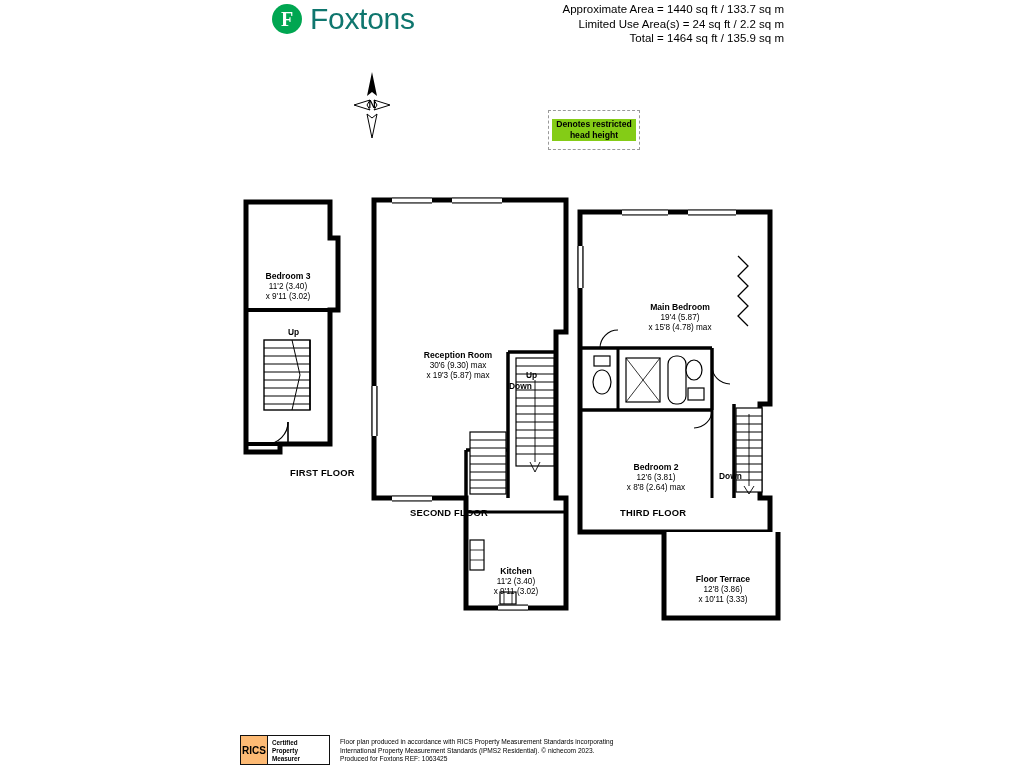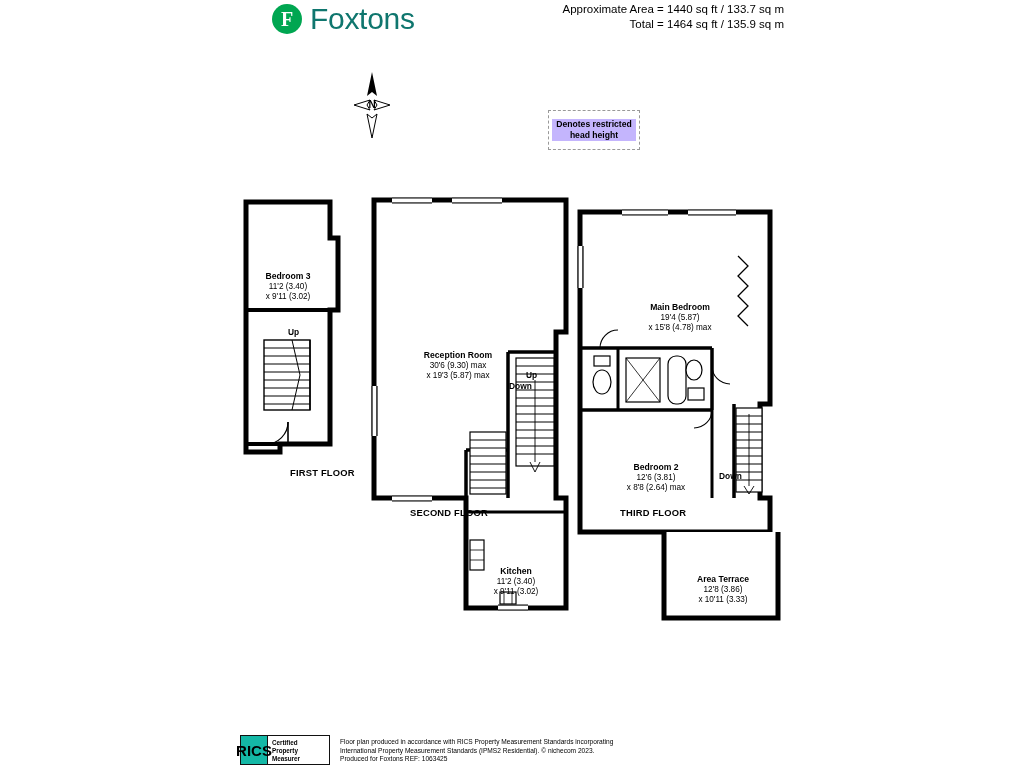--- a/index.html
+++ b/index.html
@@ -87,21 +87,21 @@
     border: 1px dashed #999;
     display: flex;
     align-items: center;
     justify-content: center;
   }
   .key-box span {
     font-size: 8.6px;
     text-align: center;
     line-height: 11px;
     font-weight: bold;
-    background: #c4b5fd;
+    background: #84cc16;
     padding: 0 2px;
   }
 
   
   #plan {
     position: absolute;
     left: 0;
     top: 0;
   }
 
@@ -147,26 +147,26 @@
   }
   .rics-badge {
     width: 88px;
     height: 28px;
     border: 1px solid #111;
     display: flex;
     align-items: stretch;
   }
   .rics-mark {
     width: 26px;
-    background: #14b8a6;
+    background: #fdba74;
     border-right: 1px solid #111;
     display: flex;
     align-items: center;
     justify-content: center;
-    font-size: 15px;
+    font-size: 10px;
     font-weight: bold;
   }
   .rics-text {
     flex: 1;
     font-size: 6.3px;
     line-height: 8.2px;
     font-weight: bold;
     padding: 3px 0 0 4px;
   }
   .footer-text {
@@ -181,20 +181,21 @@
 
 <div class="brand">
   <div class="brand-logo">
     <span>F</span>
   </div>
   <div class="brand-name">Foxtons</div>
 </div>
 
 <div class="title-block">
   <div class="area-line">Approximate Area = 1440 sq ft / 133.7 sq m</div>
+  <div class="area-line">Limited Use Area(s) = 24 sq ft / 2.2 sq m</div>
   <div class="area-line">Total = 1464 sq ft / 135.9 sq m</div>
 </div>
 
 <div class="compass">
   <svg width="40" height="70" viewBox="0 0 40 70">
     <polygon points="20,2 25,26 20,22 15,26" fill="#000"></polygon>
     <polygon points="20,68 25,44 20,48 15,44" fill="#fff" stroke="#000" stroke-width="1"></polygon>
     <polygon points="2,35 18,30 15,35 18,40" fill="#fff" stroke="#000" stroke-width="1"></polygon>
     <polygon points="38,35 22,30 25,35 22,40" fill="#fff" stroke="#000" stroke-width="1"></polygon>
     <text x="20" y="38" font-size="10" font-family="Liberation Sans, sans-serif" font-weight="bold" text-anchor="middle" fill="#000">N</text>
@@ -339,21 +340,21 @@
   <span>x 15'8 (4.78) max</span>
 </div>
 
 <div class="lbl" style="left:596px; top:434px; width:120px;">
   <span class="nm">Bedroom 2</span>
   <span>12'6 (3.81)</span><br>
   <span>x 8'8 (2.64) max</span>
 </div>
 
 <div class="lbl" style="left:668px; top:546px; width:110px;">
-  <span class="nm">Area Terrace</span>
+  <span class="nm">Floor Terrace</span>
   <span>12'8 (3.86)</span><br>
   <span>x 10'11 (3.33)</span>
 </div>
 
 <div class="stairlbl" style="left:288px; top:327px;">Up</div>
 <div class="stairlbl" style="left:526px; top:370px;">Up</div>
 <div class="stairlbl" style="left:509px; top:381px;">Down</div>
 <div class="stairlbl" style="left:719px; top:471px;">Down</div>
 
 <div class="floorlabel" style="left:250px; top:467px;">FIRST FLOOR</div>

